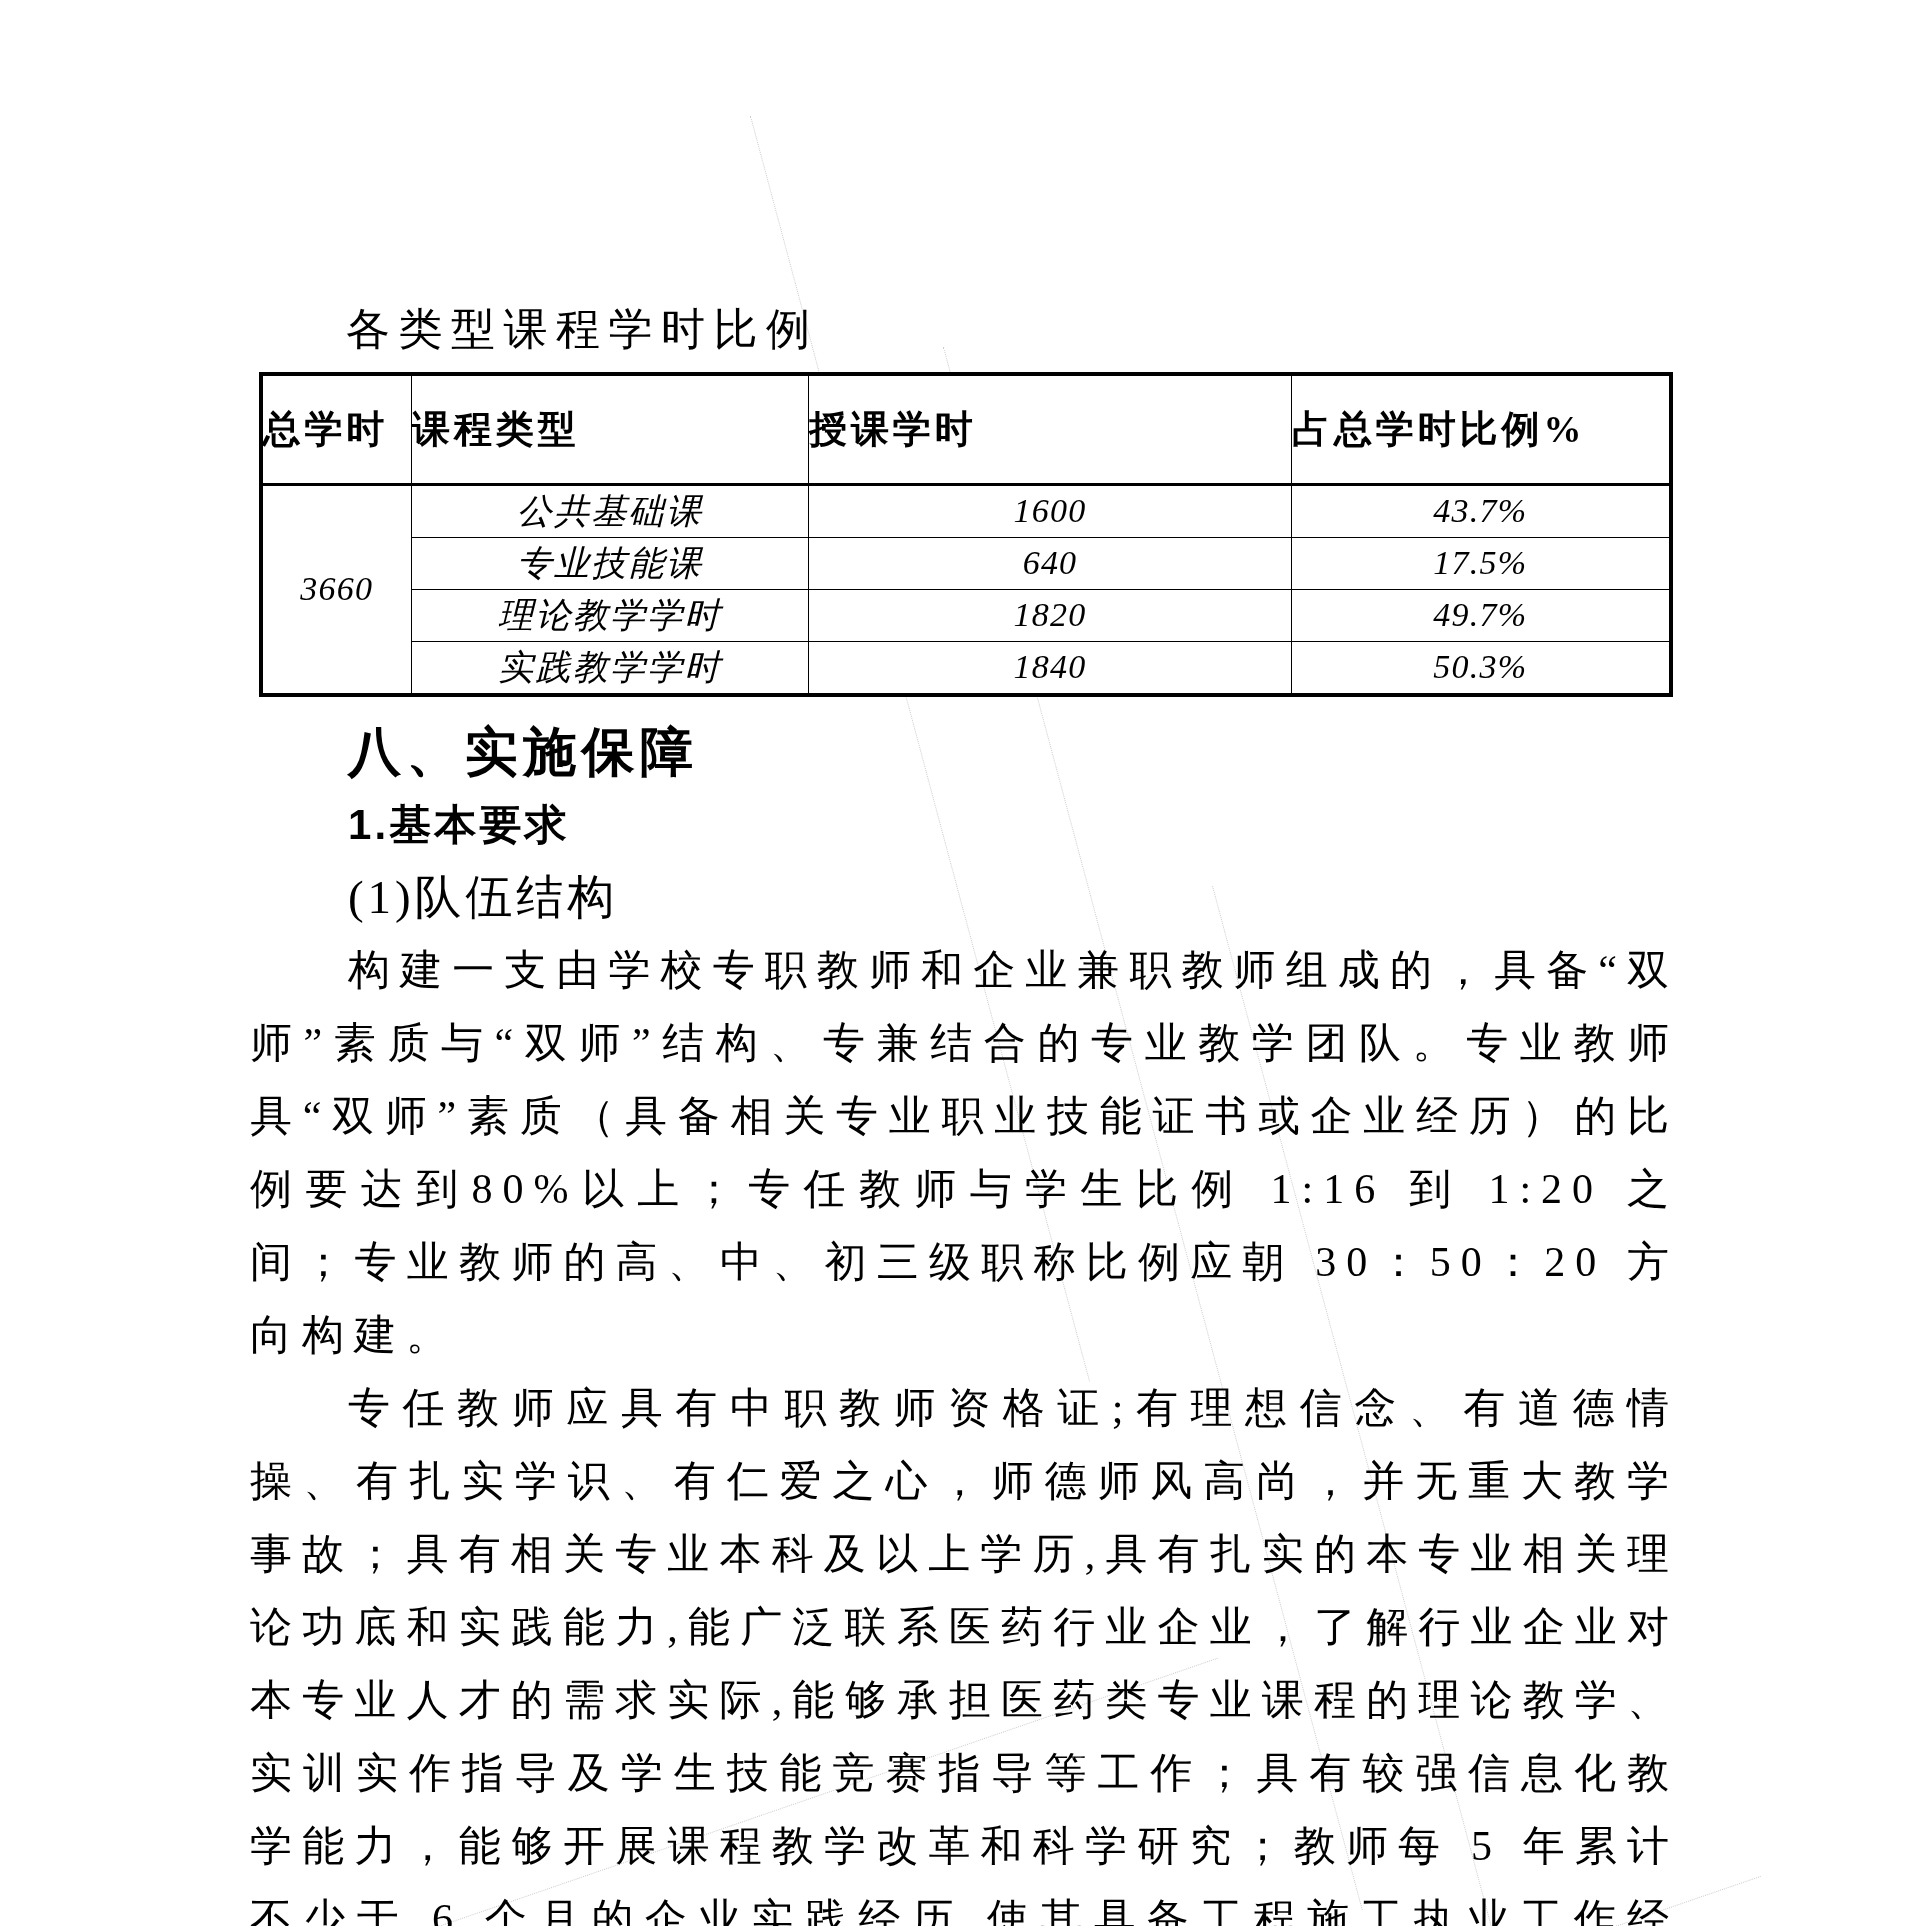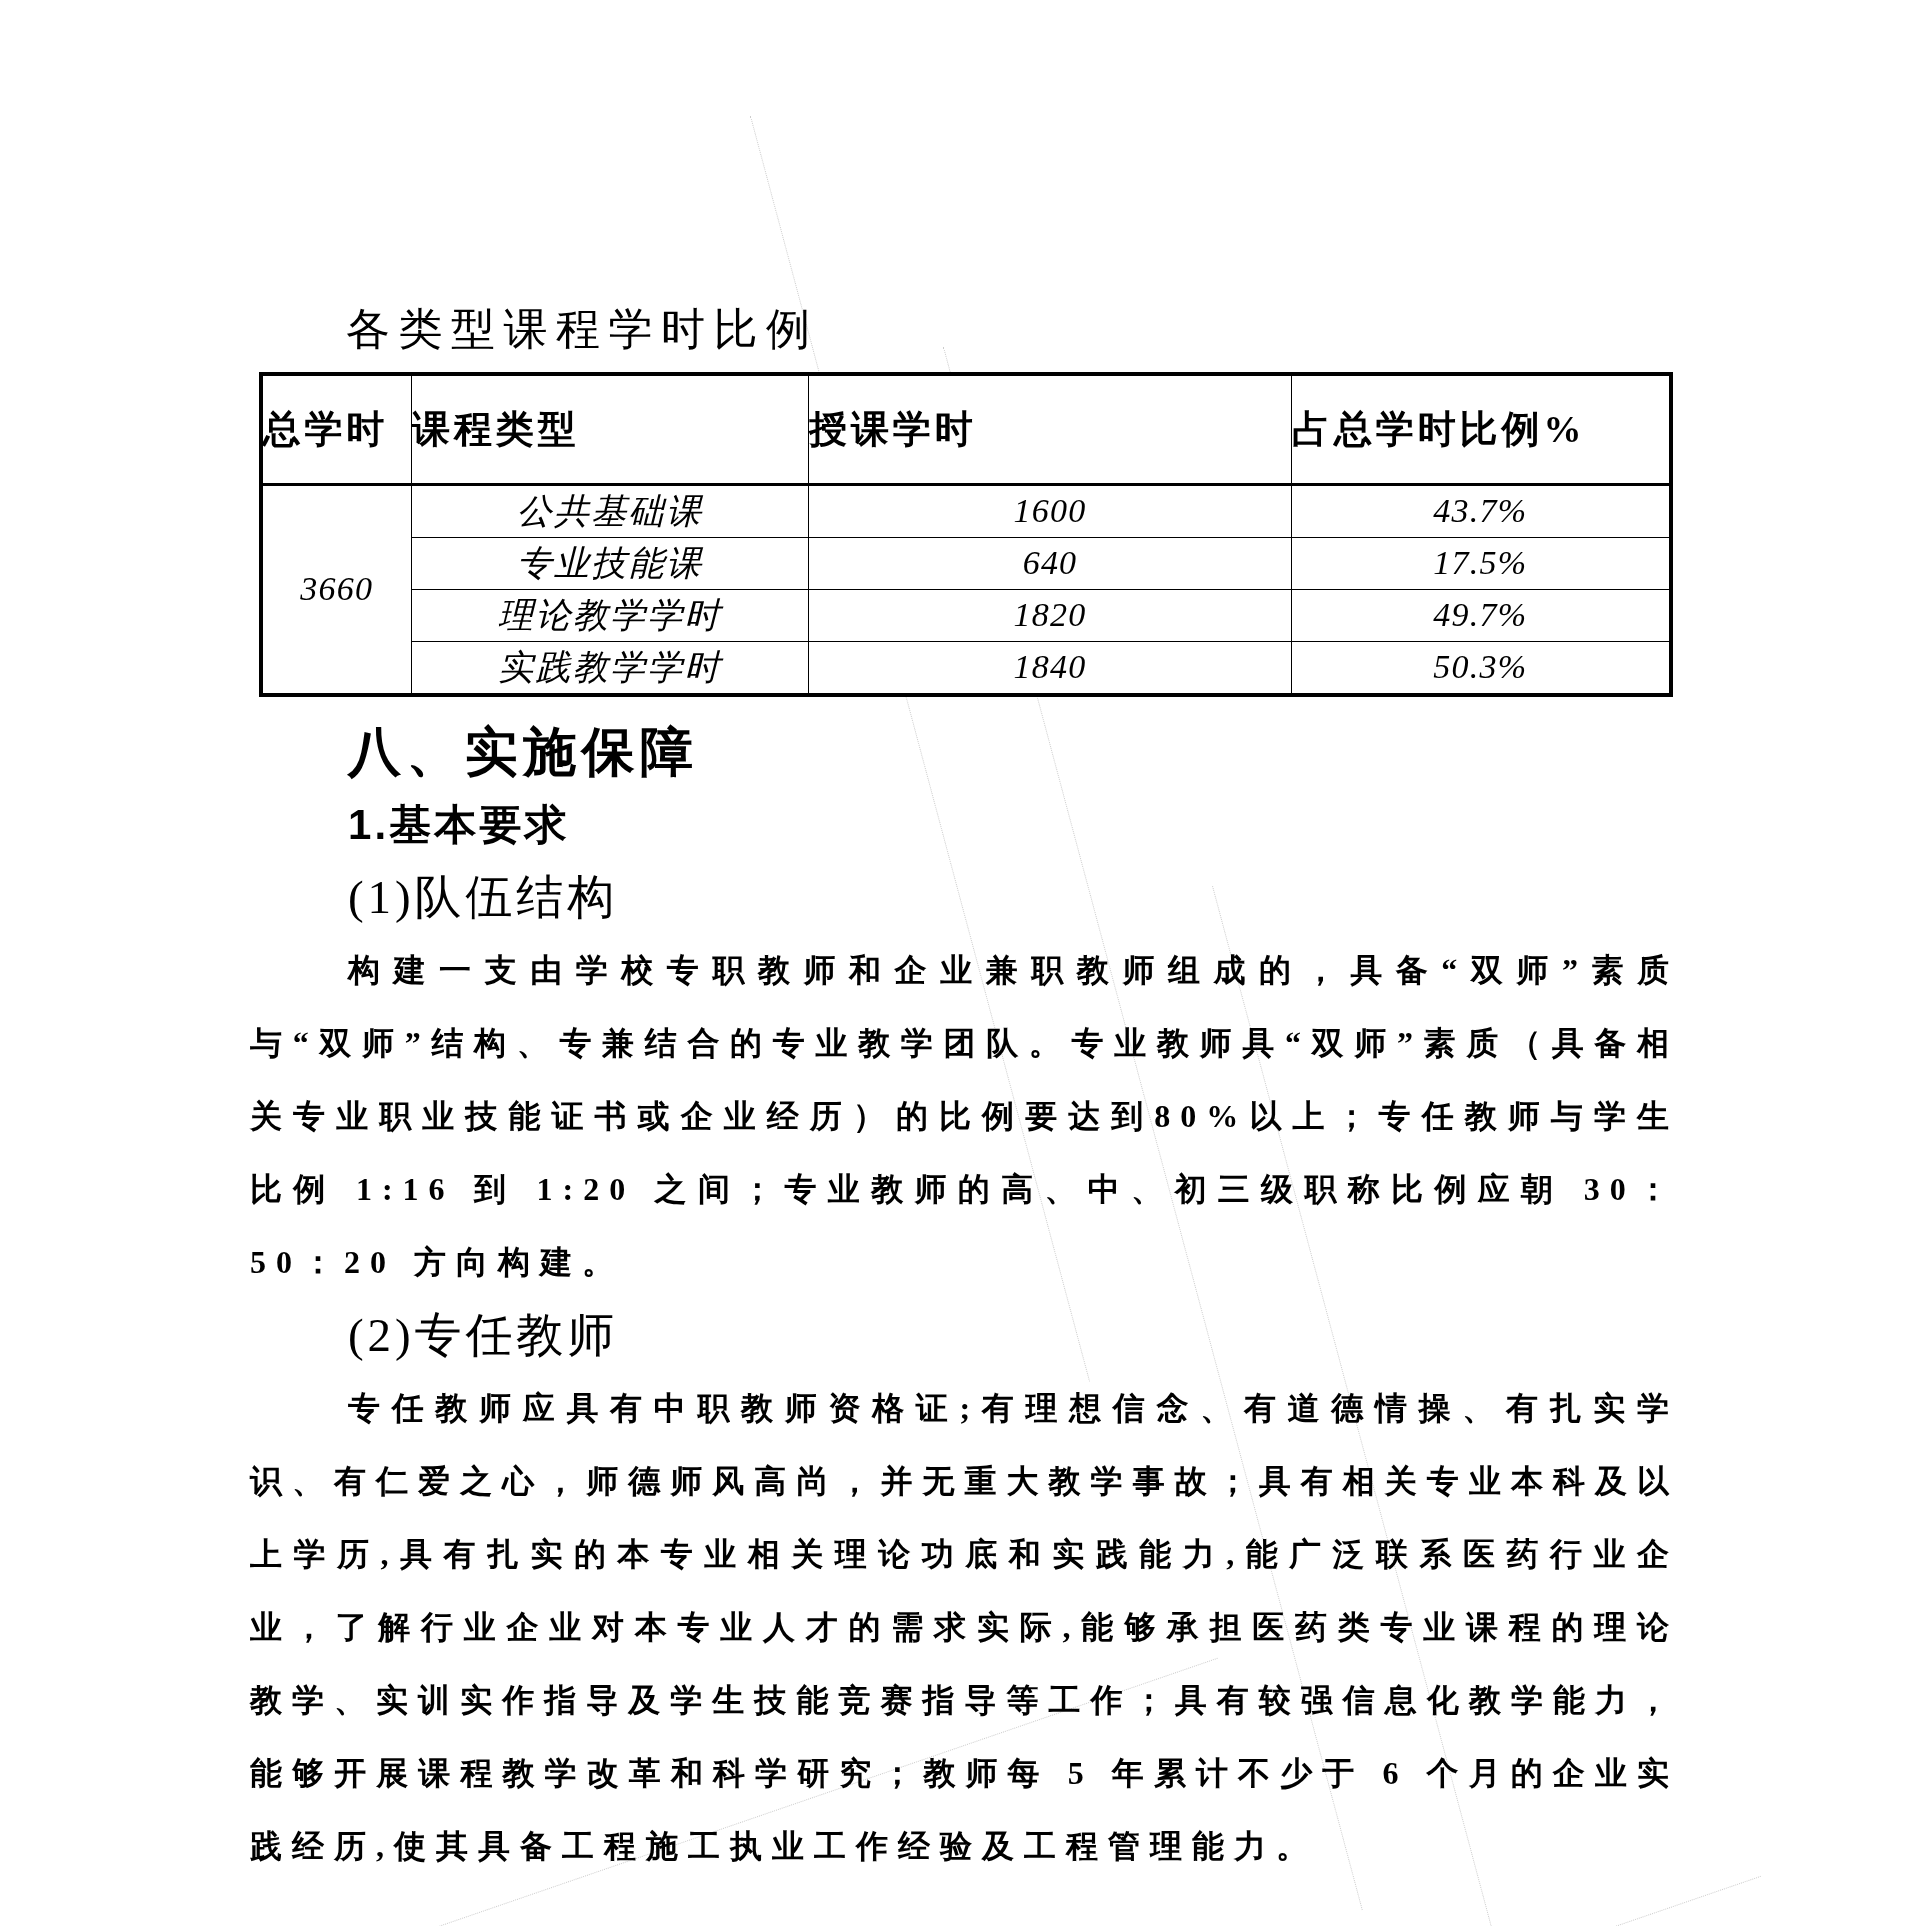--- a/index.html
+++ b/index.html
@@ -93,28 +93,27 @@
     font-size: 42px;
     letter-spacing: 3.1px;
     padding-left: 98px;
   }
   .sub {
     font-size: 47px;
     letter-spacing: 3.9px;
     padding-left: 98px;
   }
   .para {
-    font-size: 32px;
+    font-size: 42px;
     letter-spacing: 10px;
     line-height: 73px;
     text-align: justify;
     text-justify: inter-character;
     text-indent: 98px;
     margin: 0;
-    font-weight: bold;
   }
   
   .artifact {
     position: absolute;
     pointer-events: none;
   }
   .diag {
     border-top: 1.2px dotted rgba(0,0,0,0.20);
     transform-origin: left top;
   }
@@ -175,19 +174,18 @@
         </tr>
       </tbody>
     </table>
 
     <div class="block h1">八、实施保障</div>
     <div class="block h3">1.基本要求</div>
 
     <div class="block sub">(1)队伍结构</div>
     <p class="para">构建一支由学校专职教师和企业兼职教师组成的，具备“双师”素质与“双师”结构、专兼结合的专业教学团队。专业教师具“双师”素质（具备相关专业职业技能证书或企业经历）的比例要达到80%以上；专任教师与学生比例 1:16 到 1:20 之间；专业教师的高、中、初三级职称比例应朝 30：50：20 方向构建。</p>
 
-    <div class="block sub">(2)专任教师</div>
     <p class="para">专任教师应具有中职教师资格证;有理想信念、有道德情操、有扎实学识、有仁爱之心，师德师风高尚，并无重大教学事故；具有相关专业本科及以上学历,具有扎实的本专业相关理论功底和实践能力,能广泛联系医药行业企业，了解行业企业对本专业人才的需求实际,能够承担医药类专业课程的理论教学、实训实作指导及学生技能竞赛指导等工作；具有较强信息化教学能力，能够开展课程教学改革和科学研究；教师每 5 年累计不少于 6 个月的企业实践经历,使其具备工程施工执业工作经验及工程管理能力。</p>
 
   </div>
 
 </div>
 
 
 </body></html>

